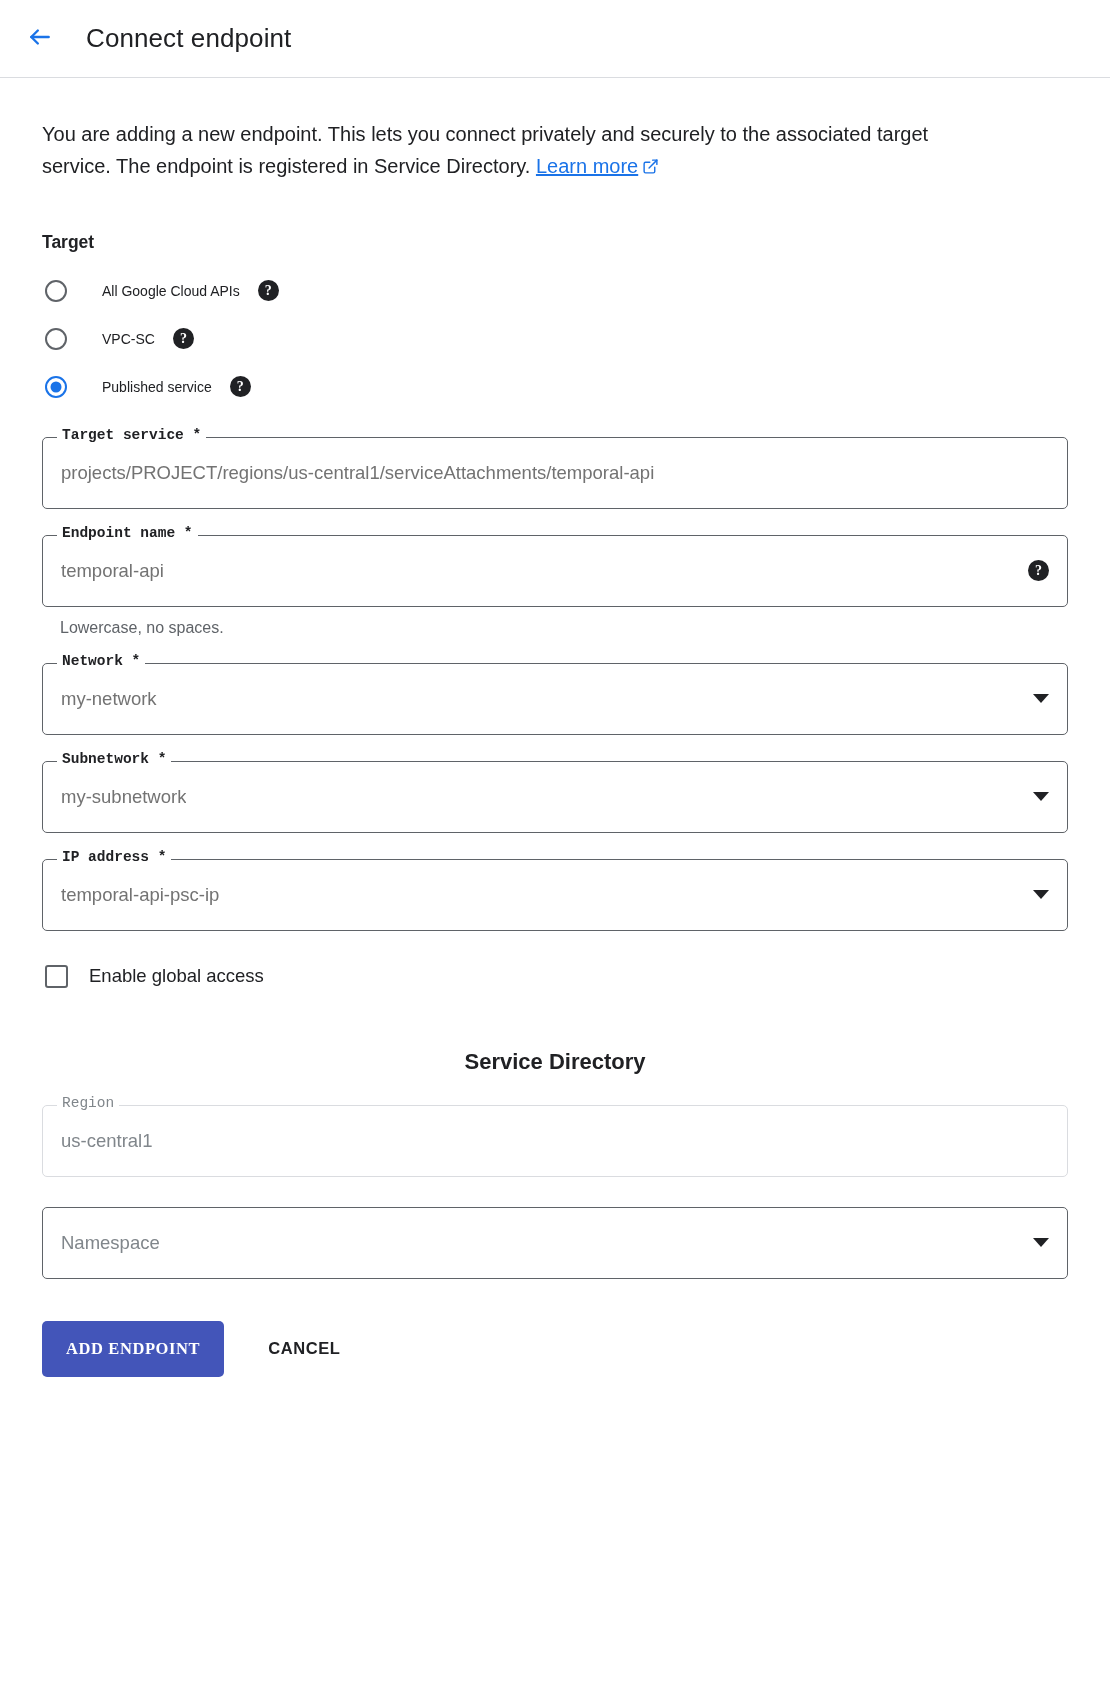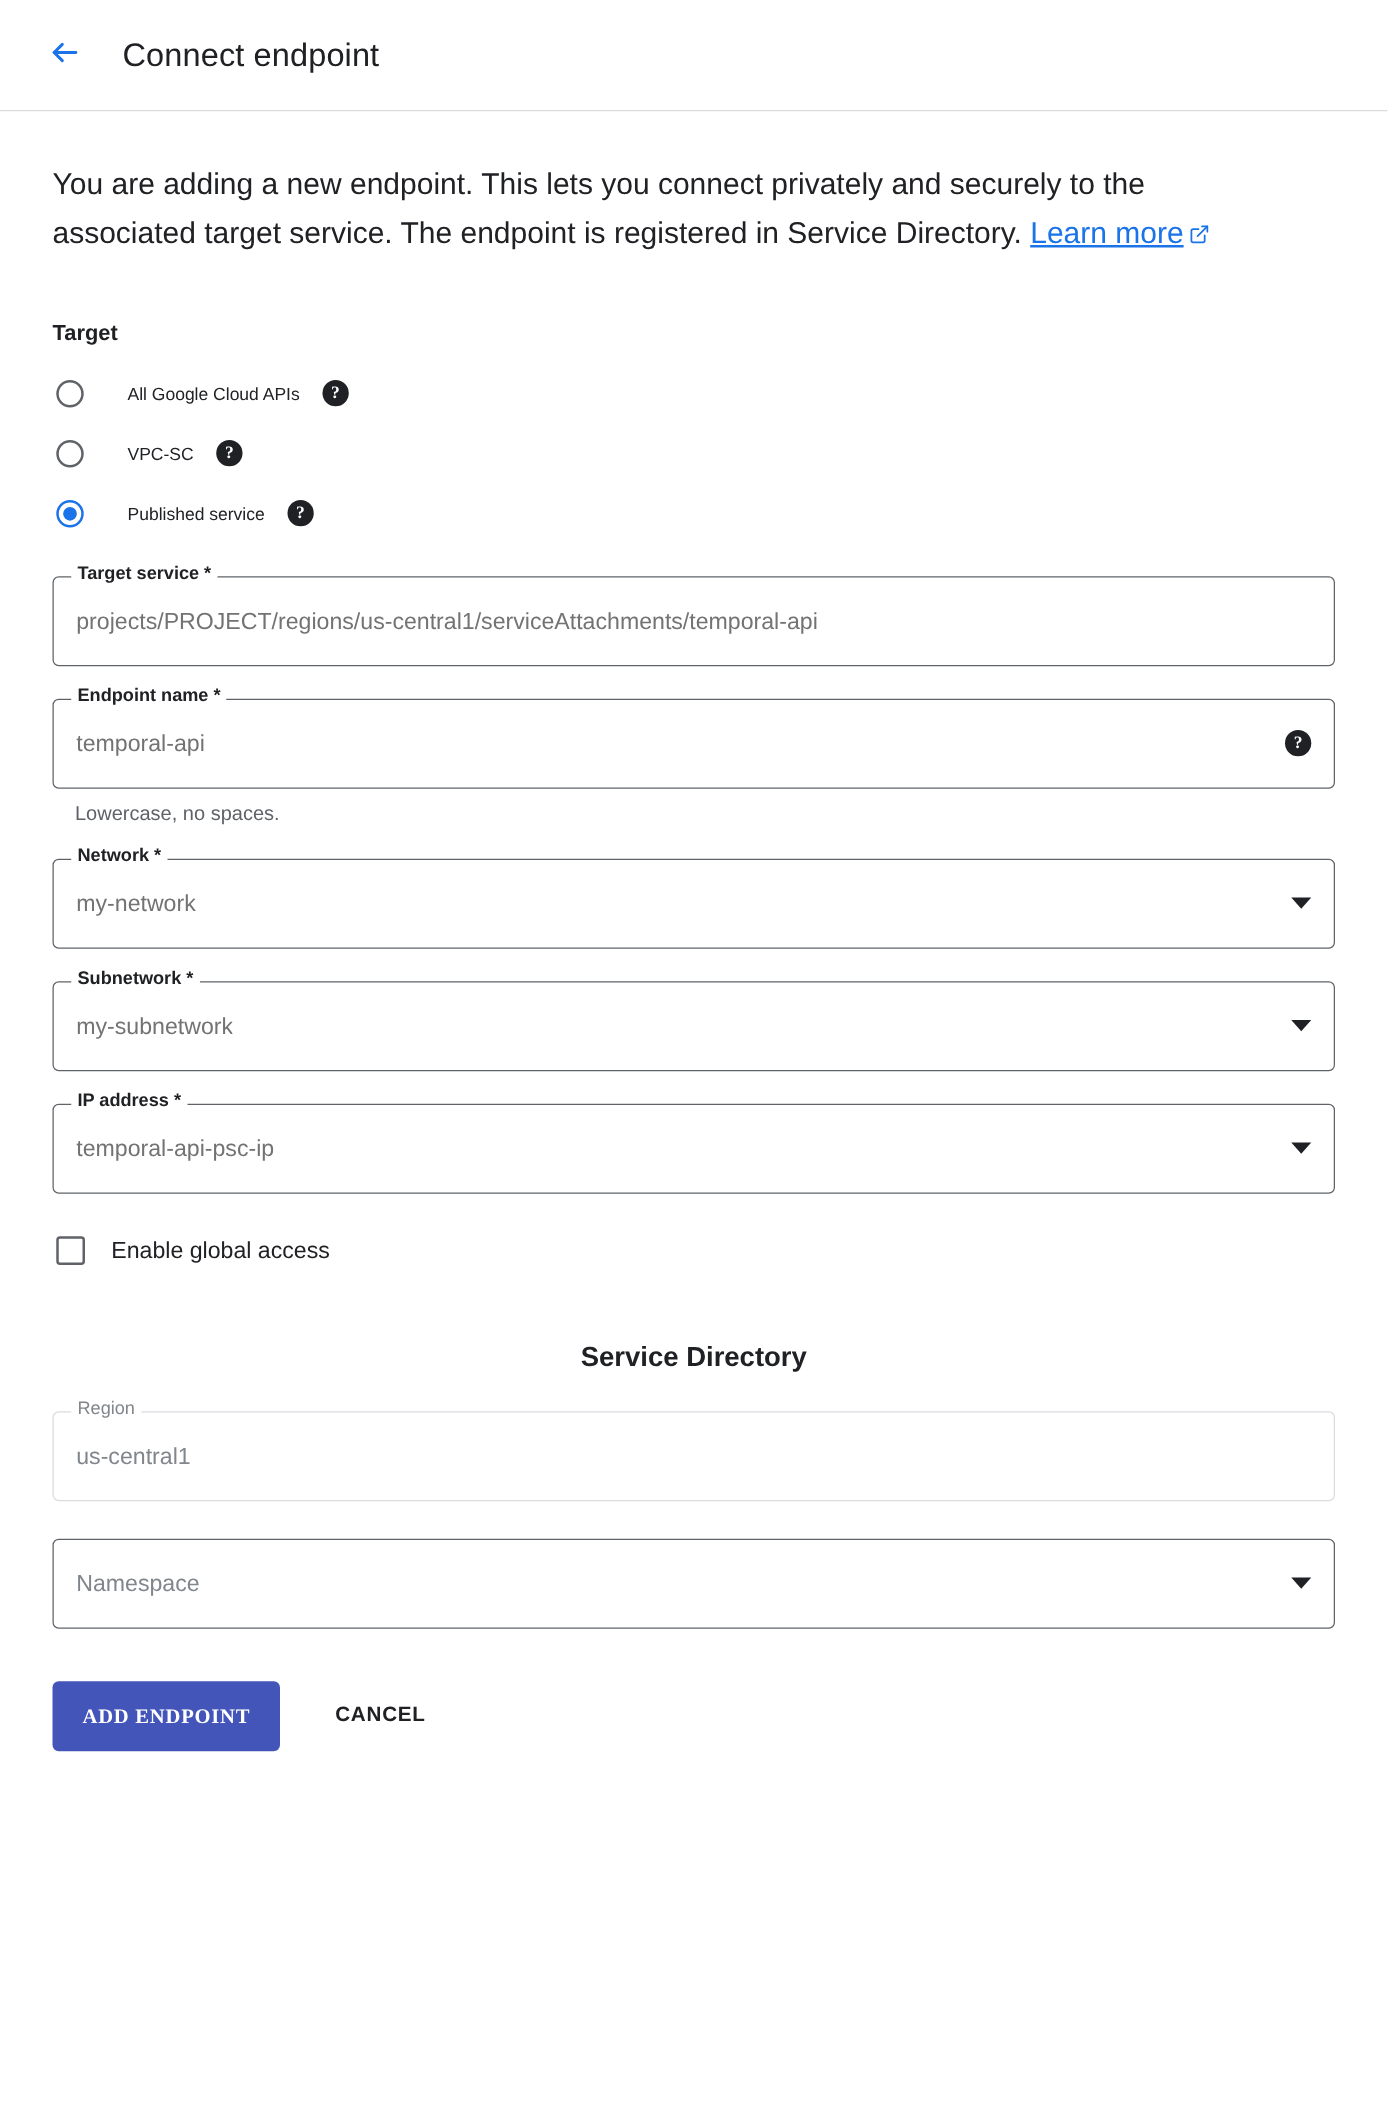--- a/index.html
+++ b/index.html
@@ -10,25 +10,25 @@
     width: 1110px;
     height: 1690px;
     background: #ffffff;
     font-family: "Liberation Sans", sans-serif;
     color: #202124;
     -webkit-font-smoothing: antialiased;
   }
 
   
   .header {
-    height: 89px;
+    height: 78px;
     display: flex;
     align-items: center;
     border-bottom: 1px solid #dadce0;
-    padding-left: 28px;
+    padding-left: 16px;
     box-sizing: border-box;
   }
   .back-btn {
     width: 48px;
     height: 48px;
     display: flex;
     align-items: center;
     justify-content: center;
     border-radius: 50%;
     cursor: pointer;
@@ -41,21 +41,21 @@
     margin-left: 22px;
     letter-spacing: 0.1px;
   }
 
   
   .content {
     padding: 40px 42px 0 42px;
     box-sizing: border-box;
   }
   .intro {
-    font-size: 24px;
+    font-size: 20px;
     line-height: 1.62;
     color: #202124;
     max-width: 940px;
     margin-bottom: 34px;
   }
   .intro a {
     color: #1a73e8;
     text-decoration: underline;
     cursor: pointer;
   }
@@ -144,20 +144,21 @@
   .field-legend {
     position: absolute;
     top: -10px;
     left: 14px;
     background: #ffffff;
     padding: 0 5px;
     font-size: 14.5px;
     font-weight: 700;
     color: #202124;
     line-height: 1;
+    font-family: Liberation Mono, monospace;
   }
   .field.disabled .field-legend {
     font-weight: 400;
     color: #80868b;
   }
   .field-value {
     font-size: 18.5px;
     color: #737373;
     white-space: nowrap;
     overflow: hidden;

